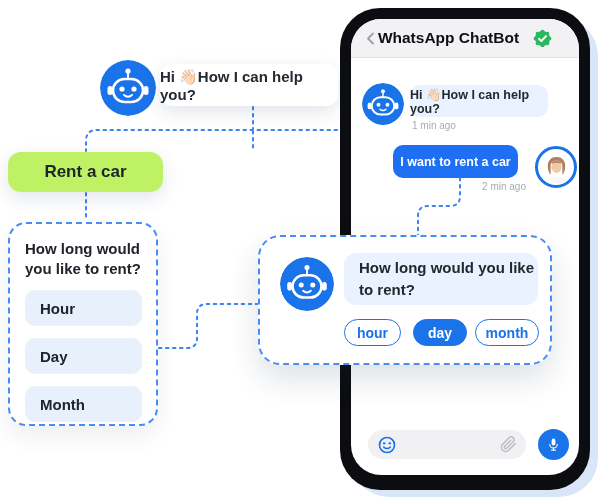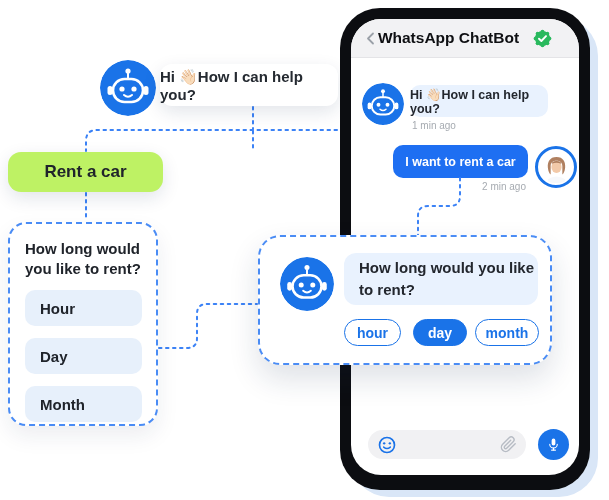--- a/index.html
+++ b/index.html
@@ -87,21 +87,21 @@
 
   .msg-avatar-bot { position:absolute; left:11px; top:64px; width:42px; height:42px; }
   .msg-bot {
     position:absolute; left:59px; top:66px; width:138px; height:32px;
     background:#e9f2fe; border-radius:10px; display:flex; align-items:center; justify-content:center;
     font-size:12.5px; font-weight:600; color:#23272e;
   }
   .time { position:absolute; font-size:10px; color:#a6abb1; }
   .time-bot { left:61px; top:101px; }
   .msg-user {
-    position:absolute; left:42px; top:126px; width:135px; height:33px;
+    position:absolute; left:42px; top:126px; width:125px; height:33px;
     background:#1e6ff2; border-radius:10px; display:flex; align-items:center; justify-content:center;
     font-size:12.5px; font-weight:600; color:#fff;
   }
   .time-user { top:162px; right:53px;margin-left:8px; }
   .msg-avatar-user {
     position:absolute; left:184px; top:127px; width:42px; height:42px;
     border:3.5px solid #1a73e8; border-radius:50%; background:#fff;
     display:flex; align-items:center; justify-content:center;
   }
 

